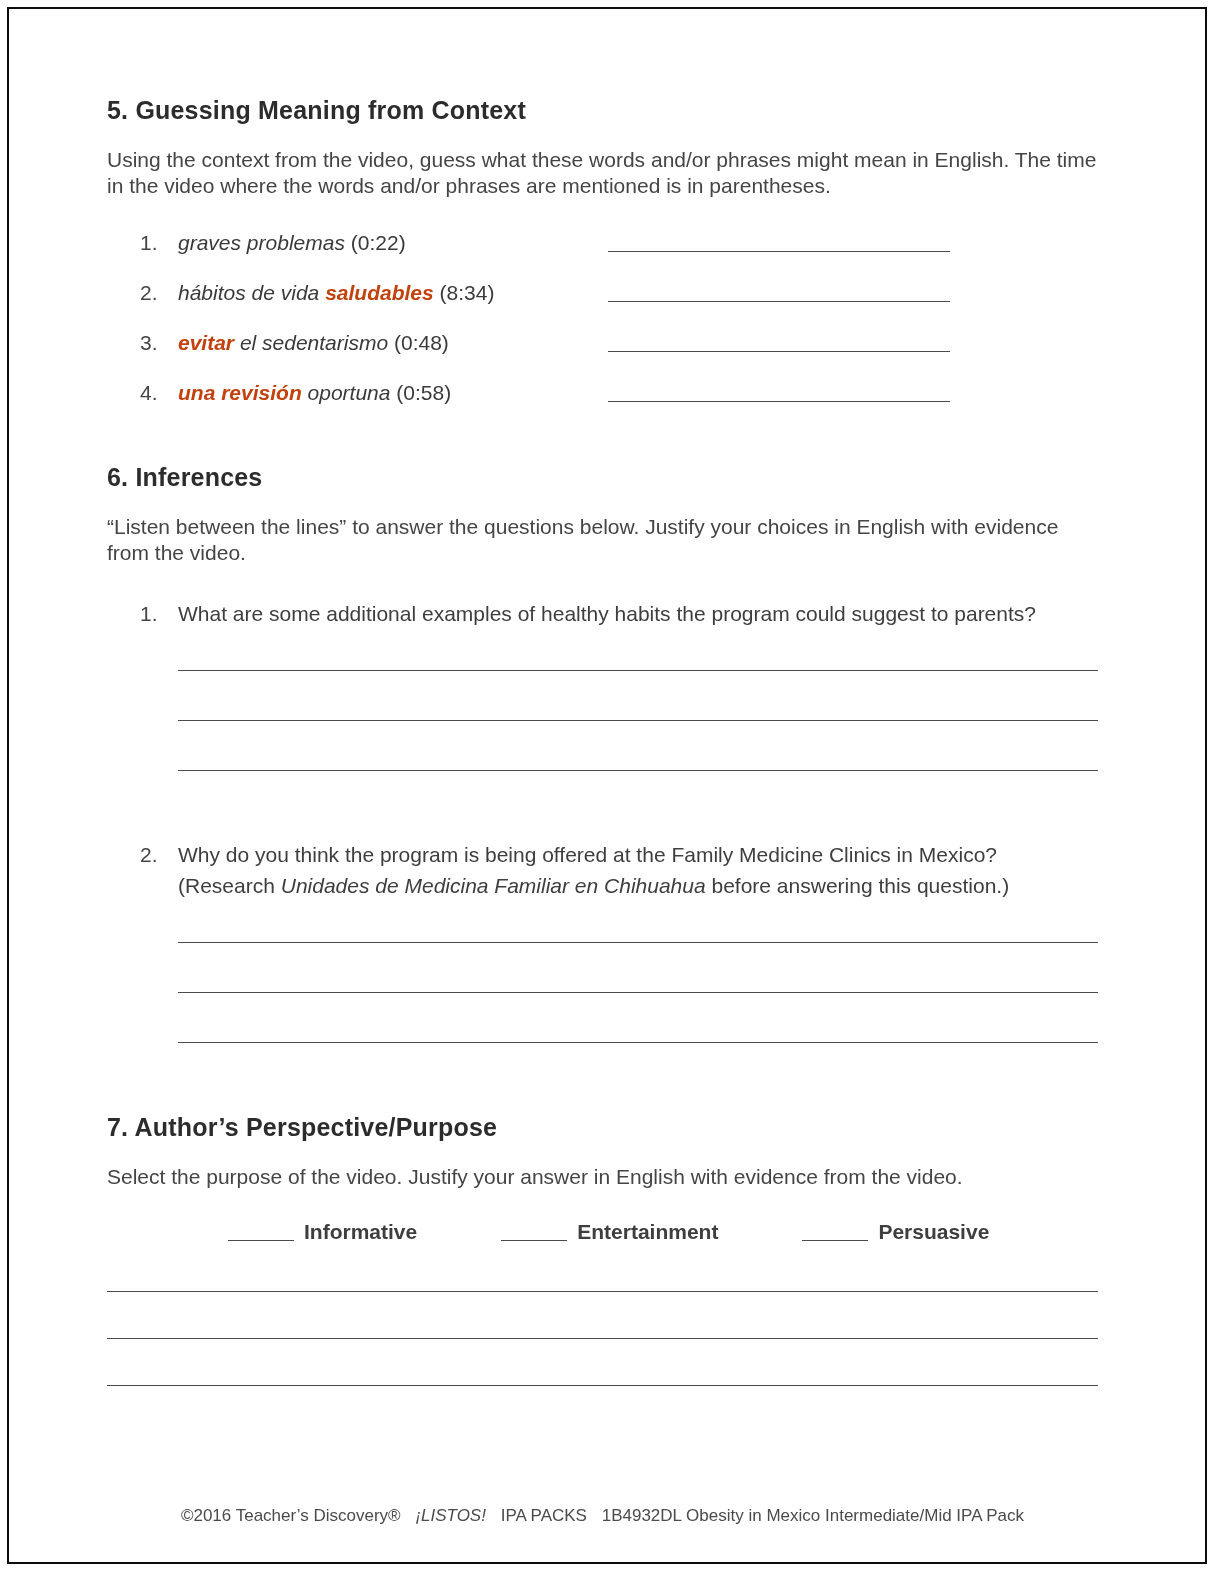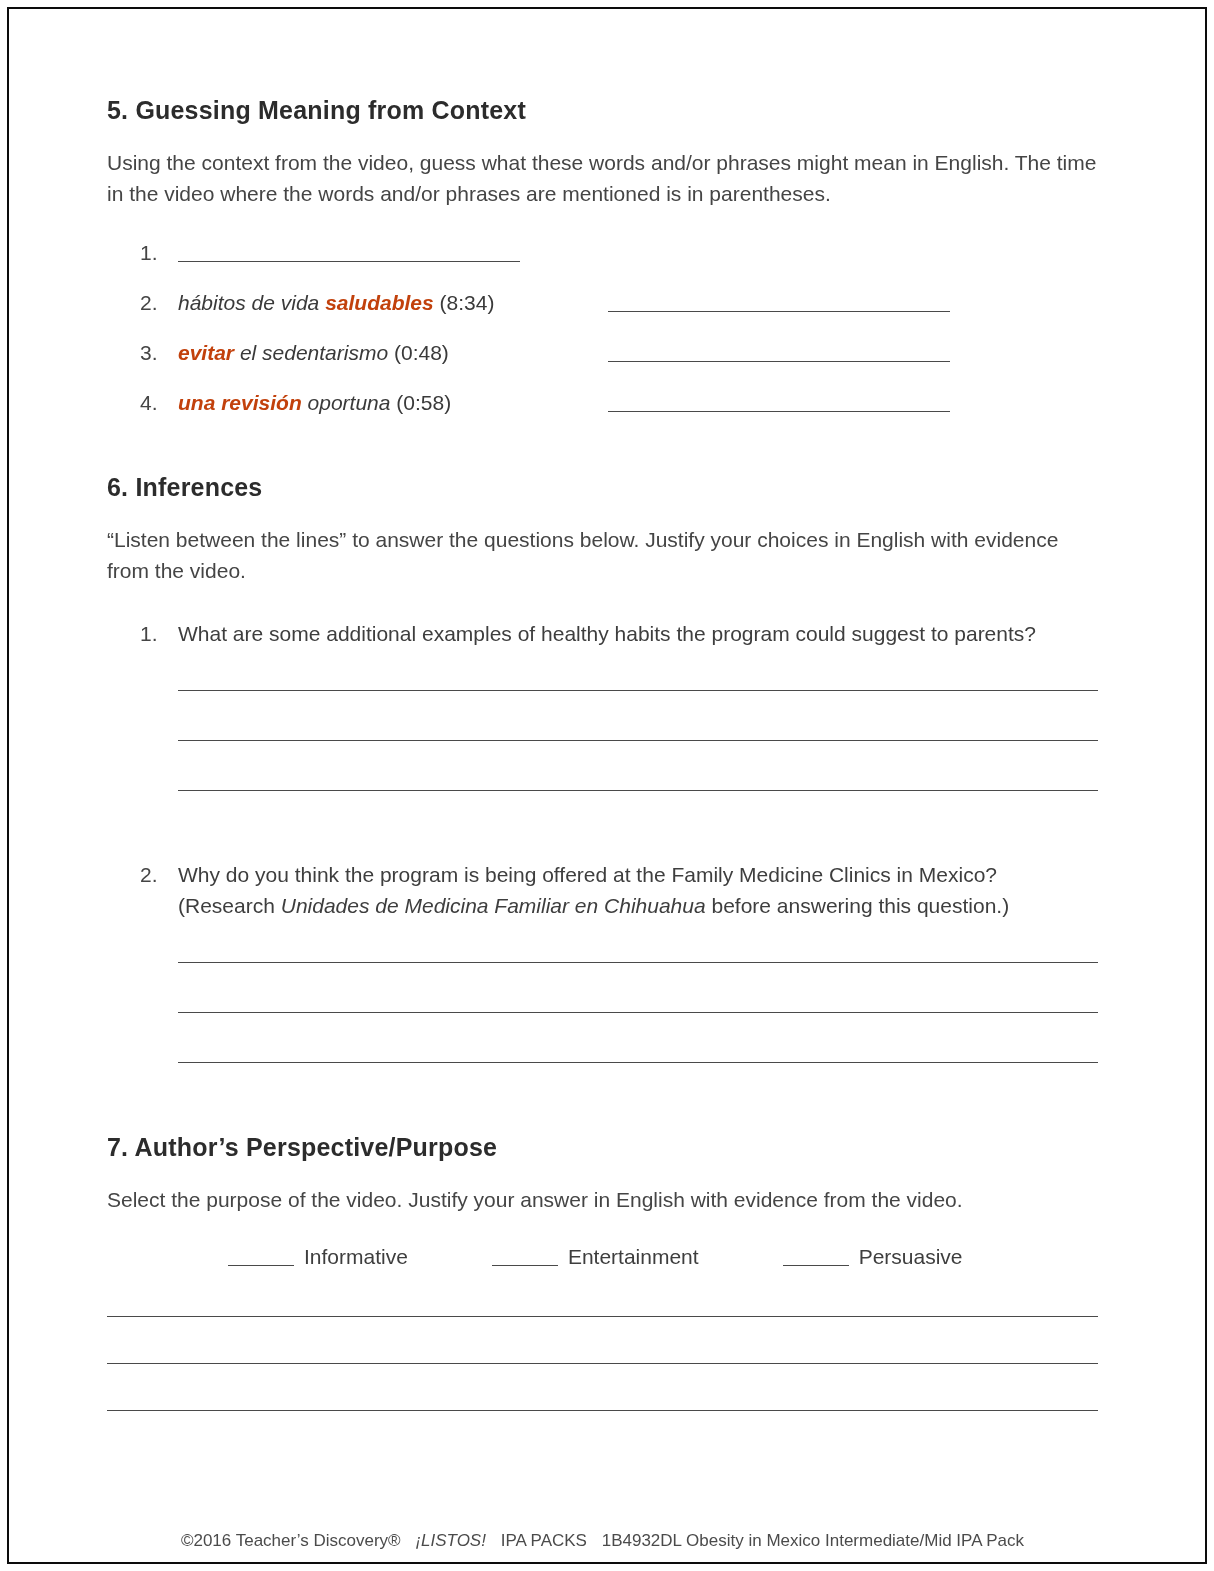--- a/index.html
+++ b/index.html
@@ -25,21 +25,21 @@
   }
   h2.section-title {
     font-size: 25px;
     font-weight: bold;
     color: #2c2c2c;
     margin: 0;
     letter-spacing: 0.2px;
   }
   p.intro {
     font-size: 21px;
-    line-height: 31px;
+    line-height: 26px;
     margin: 22px 0 0 0;
     color: #454545;
   }
   
   .vocab-list { margin-top: 32px; }
   .vocab-row {
     display: flex;
     align-items: flex-end;
     margin-bottom: 26px;
     font-size: 21px;
@@ -73,20 +73,21 @@
   .q2-block { margin-top: 68px; }
   
   .sec7-title { margin-top: 70px !important; }
   .options-row {
     display: flex;
     align-items: flex-start;
     margin-top: 30px;
     margin-left: 121px;
     font-size: 21px;
     color: #3e3e3e;
+    font-weight: bold;
   }
   .option { display: flex; align-items: flex-end; margin-right: 84px; }
   .option-blank {
     width: 66px;
     height: 0;
     border-bottom: 1.5px solid #4a4a4a;
     margin-bottom: 3px;
     margin-right: 10px;
   }
   .full-lines { margin-top: 0; }
@@ -111,20 +112,21 @@
 
 <div class="content">
 
   <h2 class="section-title">5. Guessing Meaning from Context</h2>
   <p class="intro">Using the context from the video, guess what these words and/or phrases might mean in English. The time in the video where the words and/or phrases are mentioned is in parentheses.</p>
 
   <div class="vocab-list">
 
     <div class="vocab-row">
       <div class="vocab-num">1.</div>
+      <div class="vocab-text"><span class="it">graves problemas</span> <span>(0:22)</span></div>
       <div class="vocab-blank"></div>
     </div>
 
     <div class="vocab-row">
       <div class="vocab-num">2.</div>
       <div class="vocab-text"><span class="it">hábitos de vida</span> <span class="bi">saludables</span> <span>(8:34)</span></div>
       <div class="vocab-blank"></div>
     </div>
 
     <div class="vocab-row">

